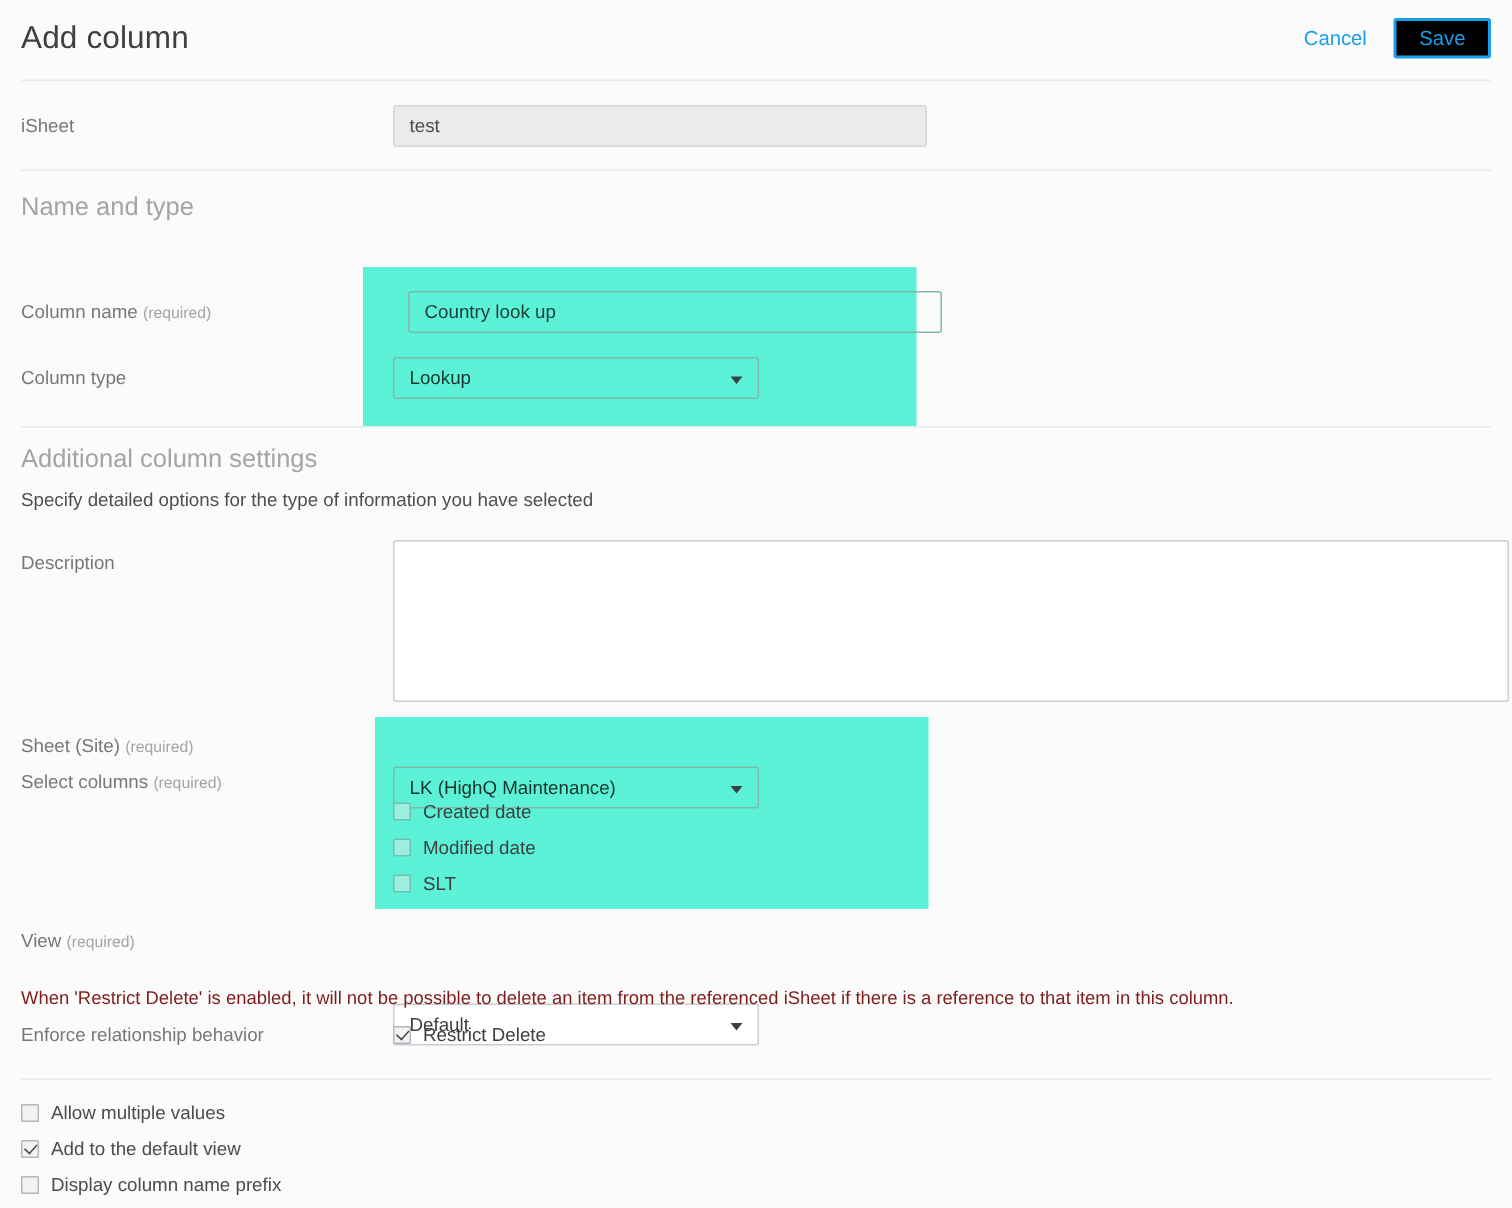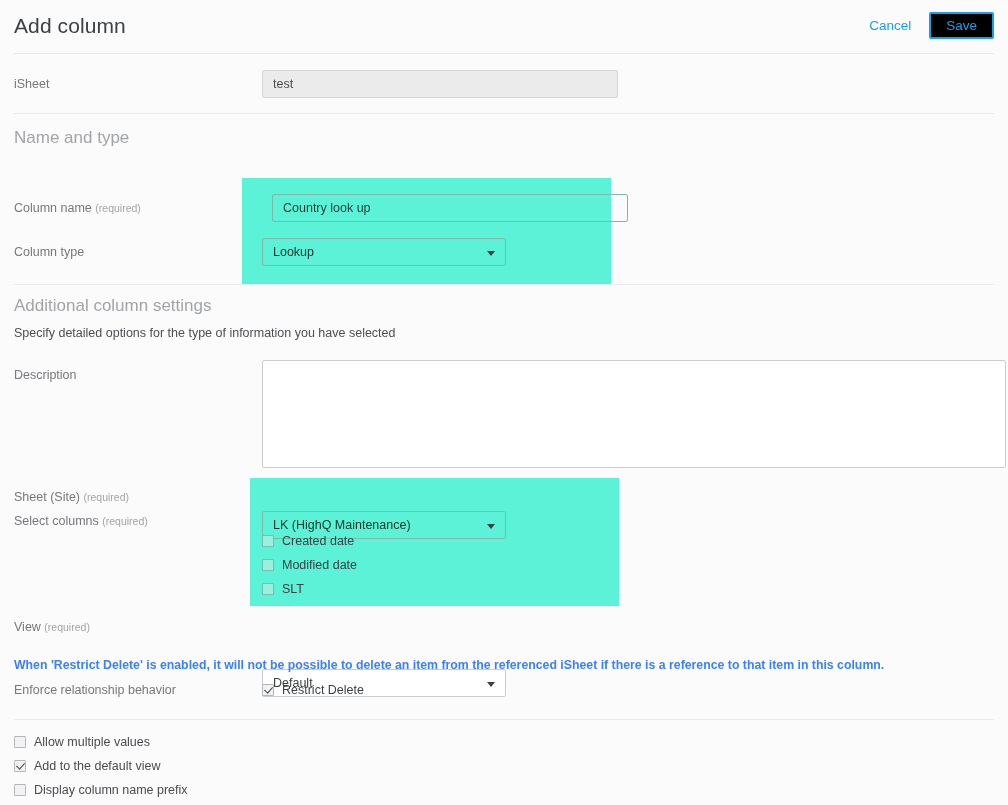--- a/index.html
+++ b/index.html
@@ -99,21 +99,21 @@
   .cb.checked::after {
     content: ""; position: absolute; left: 3px; top: 0px;
     width: 4px; height: 7px; border: solid #46484c;
     border-width: 0 1.6px 1.6px 0; transform: rotate(42deg);
   }
   .cb-label { font-size: 12.5px; color: #3c4043; white-space: nowrap; }
   .cb-label.grey { color: #4a4c50; }
 
   .note {
     position: absolute; left: 14px;
-    font-size: 12.3px; color: #3b82f6; white-space: nowrap; font-weight: bold;
+    font-size: 12.3px; color: #7f1d1d; white-space: nowrap;
   }
 </style>
 </head>
 <body>
 
 <div class="page">
 
   <div class="header">
     <div class="page-title">Add column</div>
     <div class="hdr-actions">

